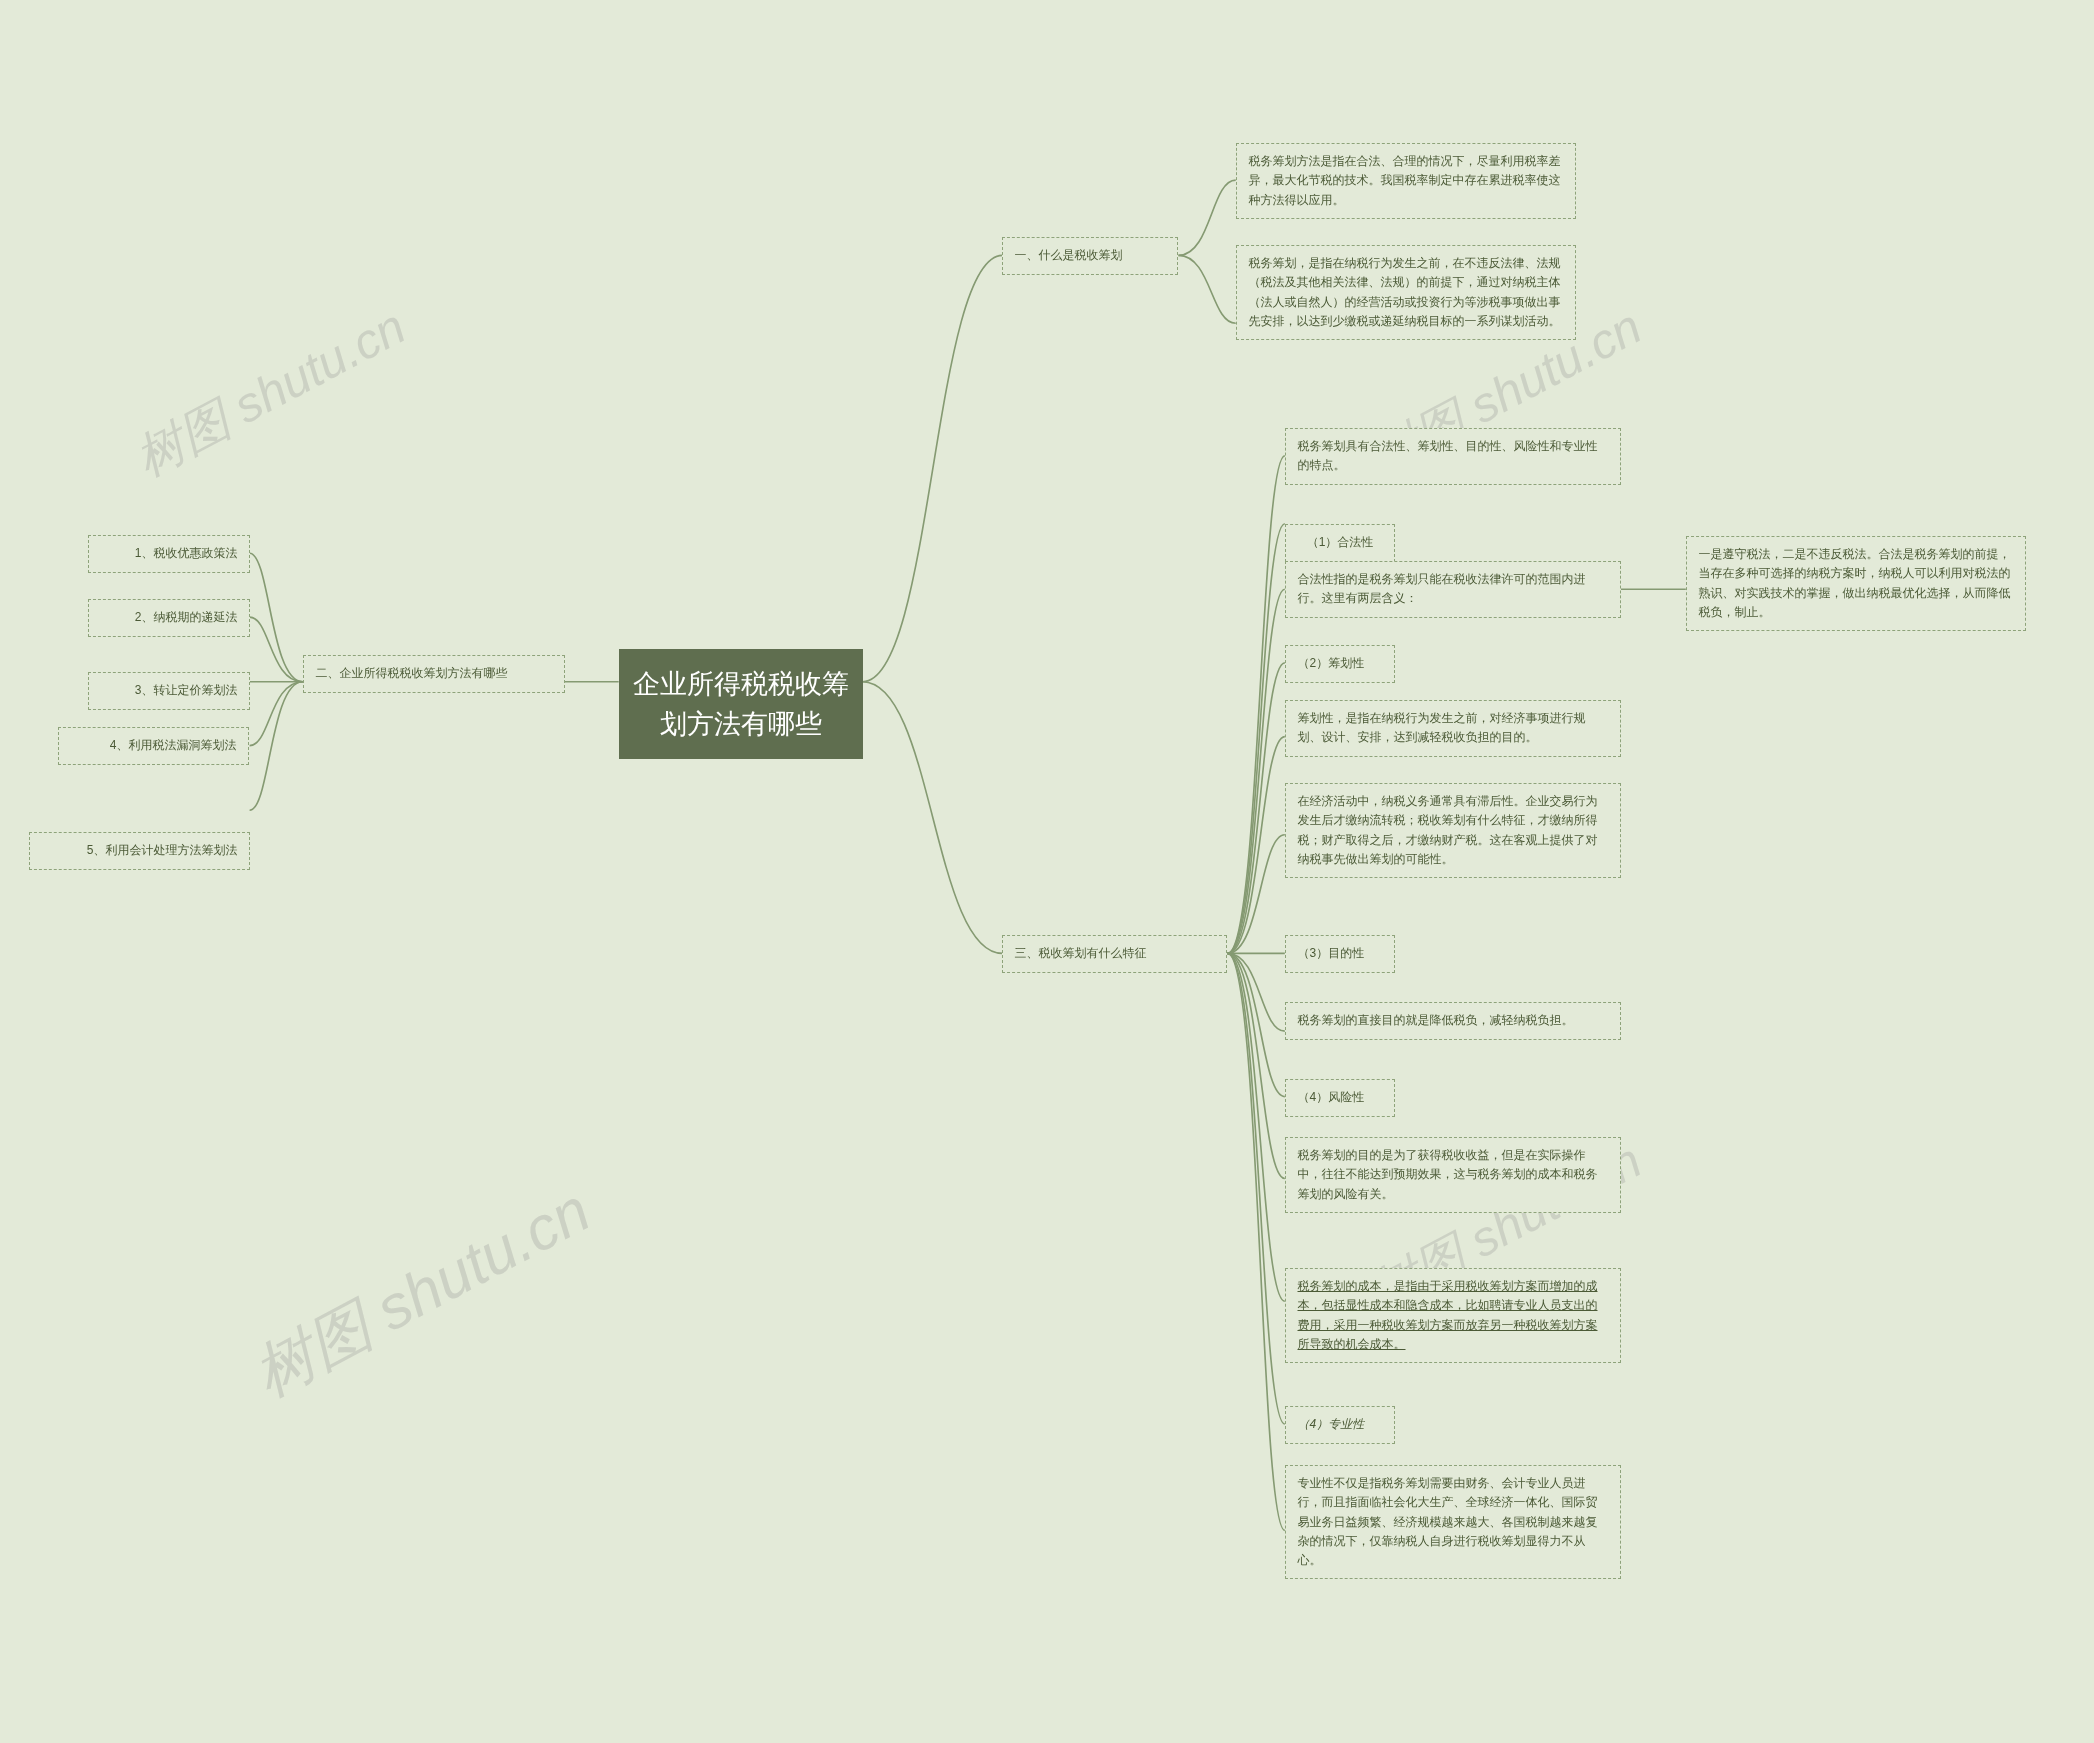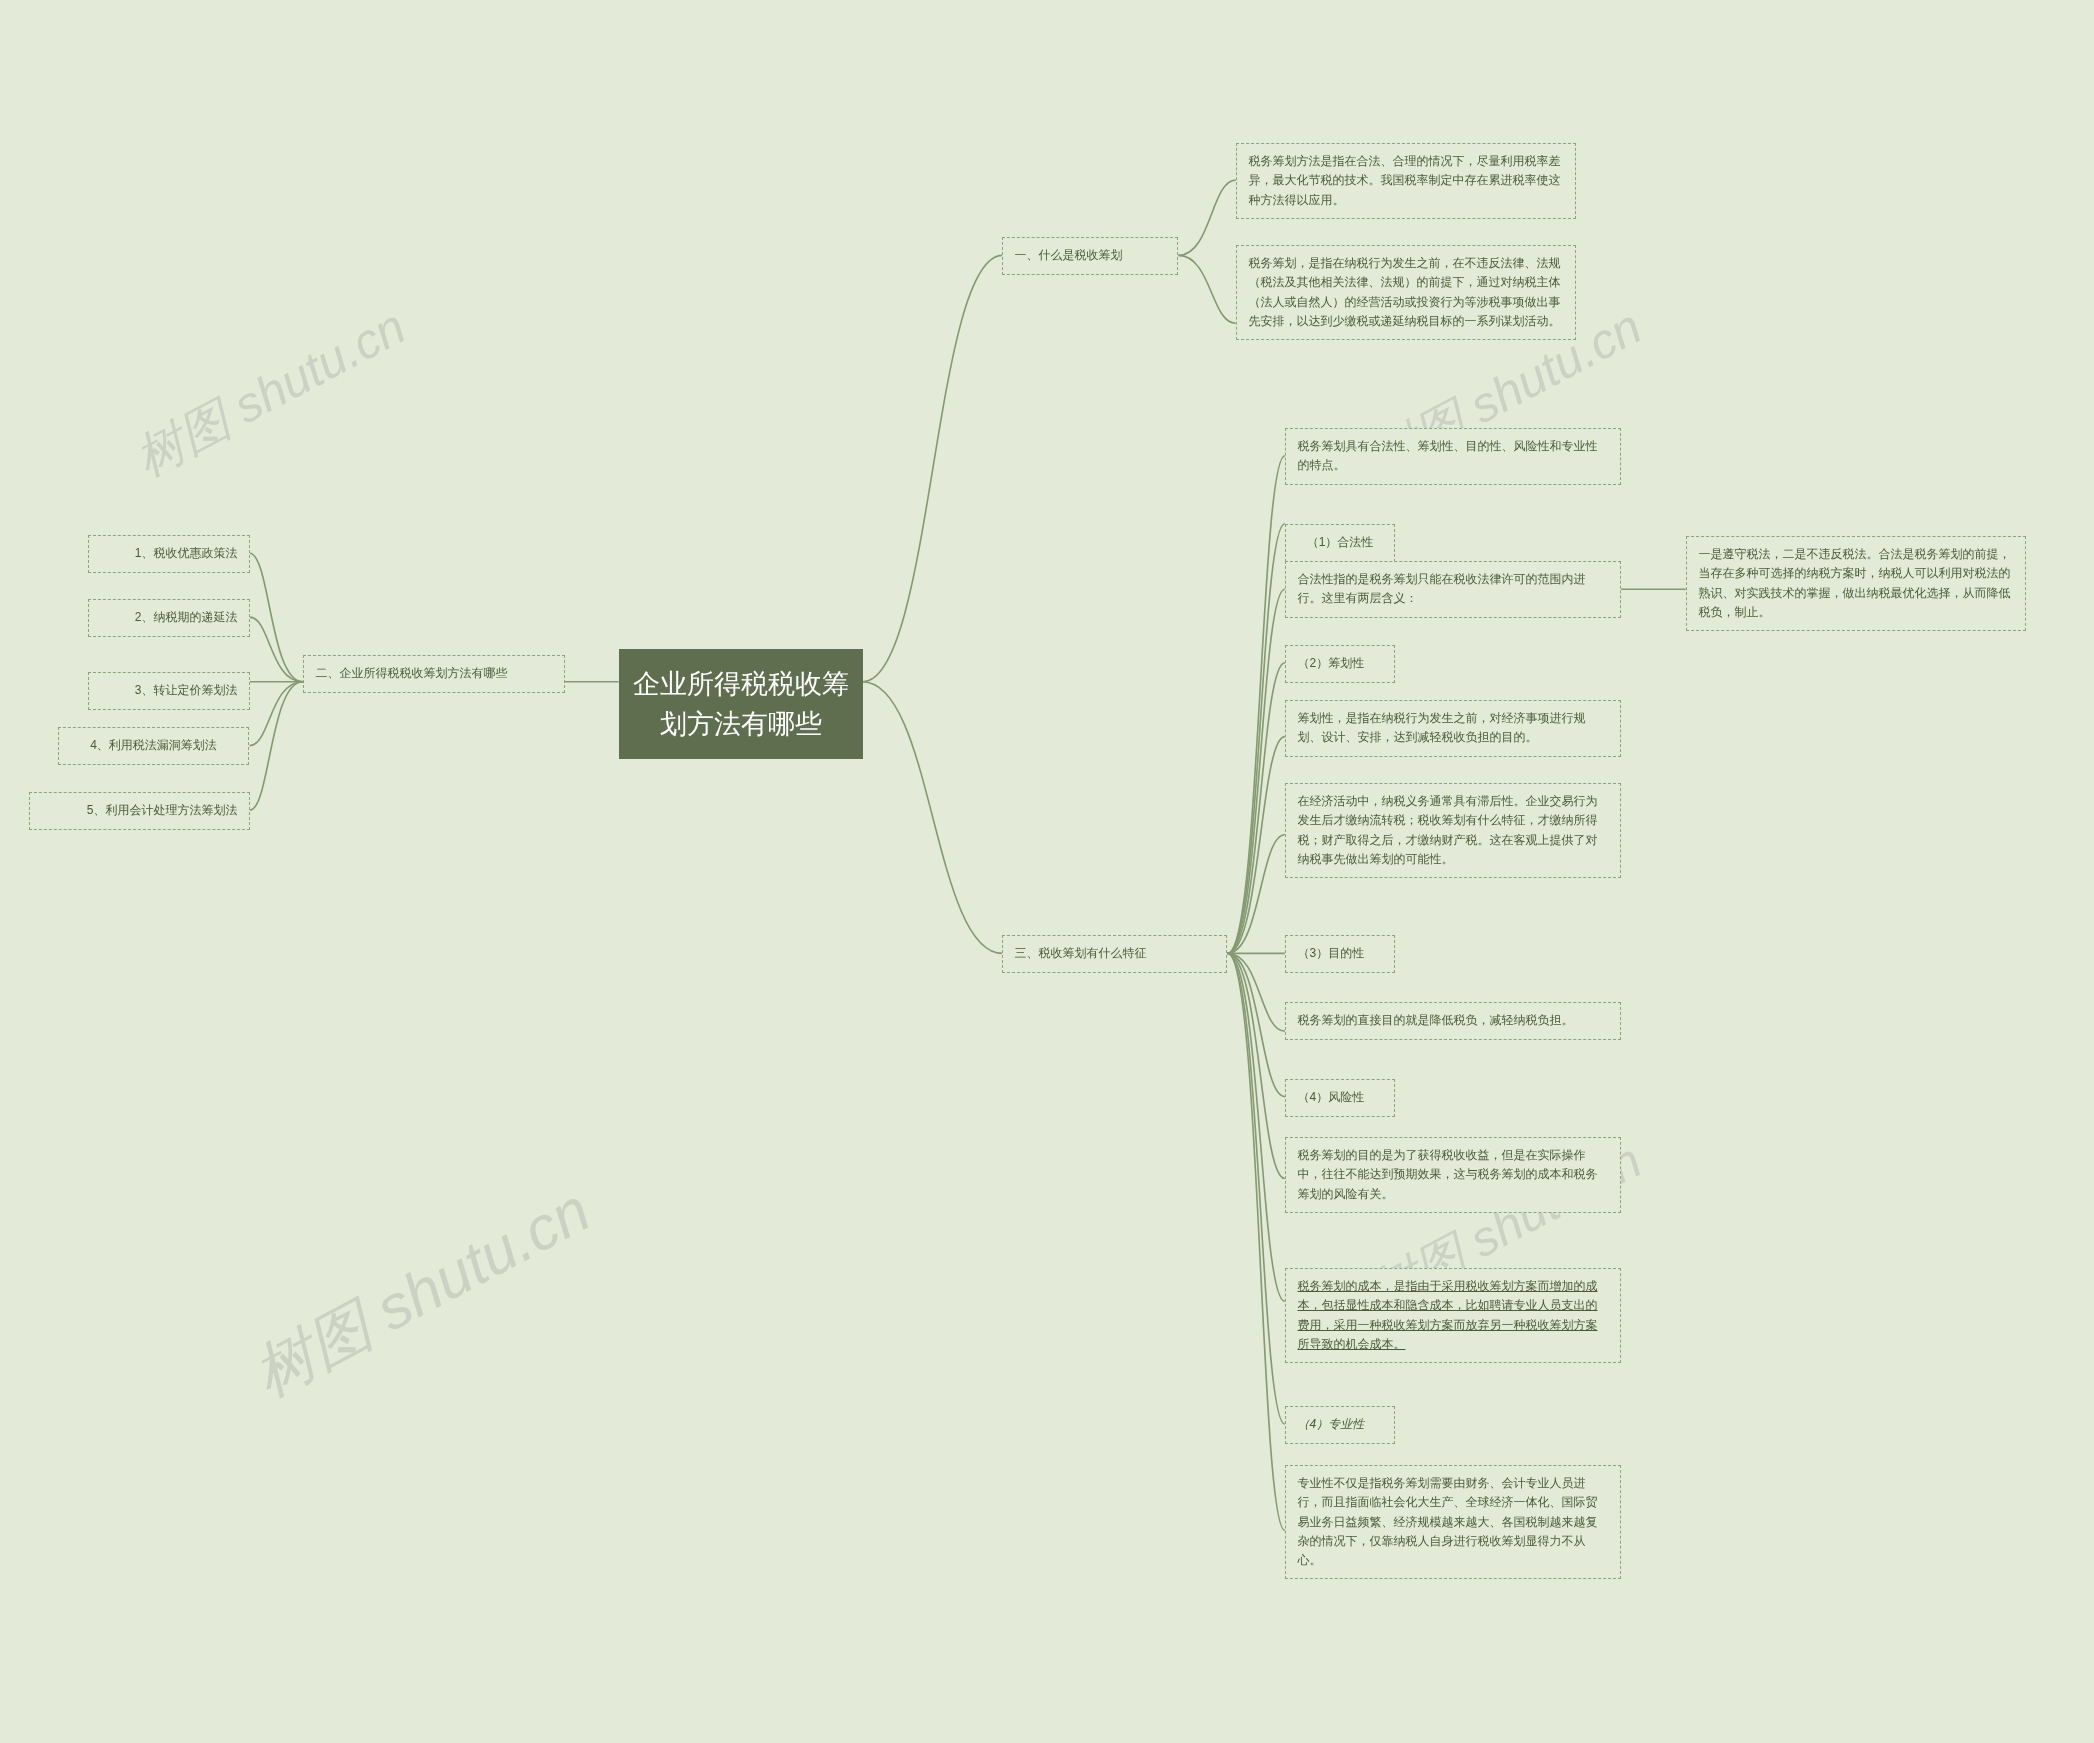--- a/index.html
+++ b/index.html
@@ -113,15 +113,15 @@
 <div class="node" style="left:1285px; top:1079px; width:110px;">（4）风险性</div>
 <div class="node" style="left:1285px; top:1137px; width:336px;">税务筹划的目的是为了获得税收收益，但是在实际操作中，往往不能达到预期效果，这与税务筹划的成本和税务筹划的风险有关。</div>
 <div class="node" style="left:1285px; top:1268px; width:336px;text-decoration:underline;">税务筹划的成本，是指由于采用税收筹划方案而增加的成本，包括显性成本和隐含成本，比如聘请专业人员支出的费用，采用一种税收筹划方案而放弃另一种税收筹划方案所导致的机会成本。</div>
 <div class="node" style="left:1285px; top:1406px; width:110px;font-style:italic;">（4）专业性</div>
 <div class="node" style="left:1285px; top:1465px; width:336px;">专业性不仅是指税务筹划需要由财务、会计专业人员进行，而且指面临社会化大生产、全球经济一体化、国际贸易业务日益频繁、经济规模越来越大、各国税制越来越复杂的情况下，仅靠纳税人自身进行税收筹划显得力不从心。</div>
 
 <div class="node" style="left:303px; top:655px; width:262px;">二、企业所得税税收筹划方法有哪些</div>
 <div class="node" style="left:88px; top:535px; width:162px; text-align:right;">1、税收优惠政策法</div>
 <div class="node" style="left:88px; top:599px; width:162px; text-align:right;">2、纳税期的递延法</div>
 <div class="node" style="left:88px; top:664px; width:162px; text-align:right;margin-top:8px;">3、转让定价筹划法</div>
-<div class="node" style="left:58px;  top:727px; width:191px; text-align:center;">4、利用税法漏洞筹划法</div>
-<div class="node" style="left:29px;  top:792px; width:221px; text-align:right;">5、利用会计处理方法筹划法</div>
+<div class="node" style="left:58px;  top:727px; width:191px; text-align:right;">4、利用税法漏洞筹划法</div>
+<div class="node" style="left:29px;  top:832px; width:221px; text-align:right;">5、利用会计处理方法筹划法</div>
 
 
 </body></html>

